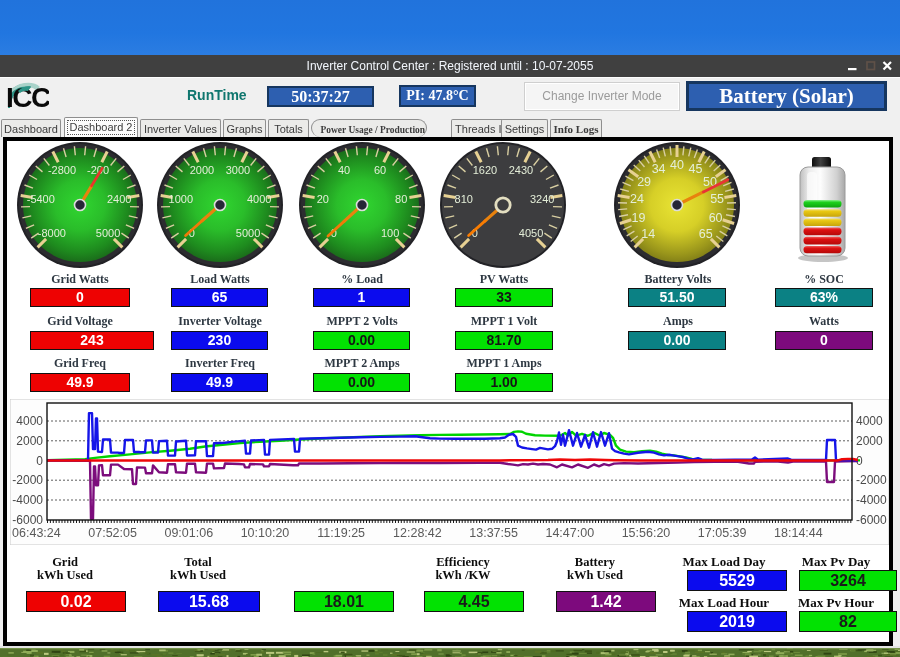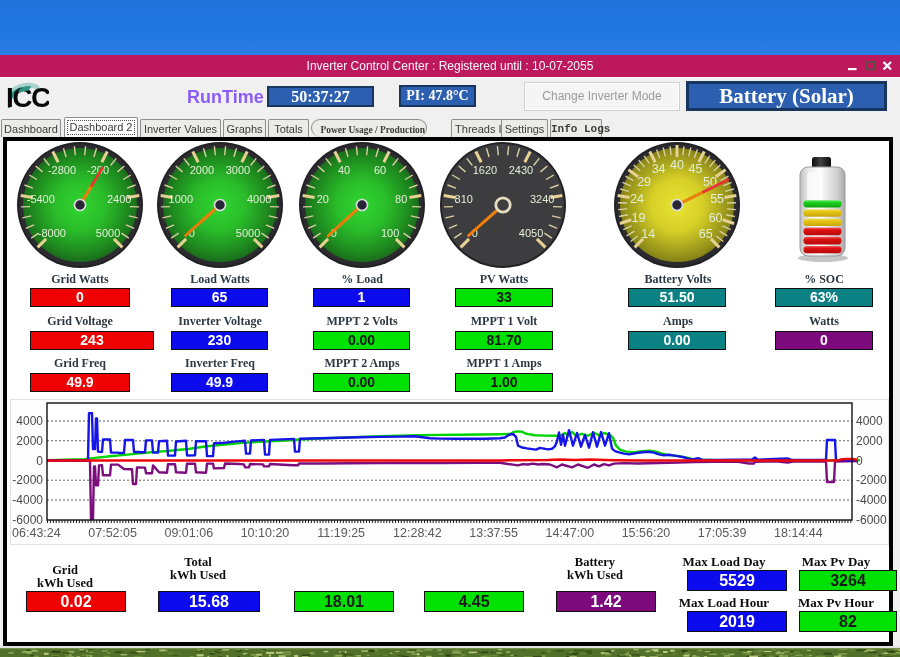--- a/index.html
+++ b/index.html
@@ -3,32 +3,32 @@
 <meta charset="utf-8">
 <style>
 * { margin:0; padding:0; box-sizing:border-box; }
 html,body { width:900px; height:657px; overflow:hidden; font-family:"Liberation Sans",sans-serif; }
 #stage { position:relative; width:900px; height:657px; background:#f0f0f0; }
 .abs { position:absolute; }
 
 
 #desktop { left:0; top:0; width:900px; height:55px;
   background:linear-gradient(180deg,#2173dc 0%,#2176e0 60%,#2b7de2 100%); }
-#titlebar { left:0; top:55px; width:900px; height:22px; background:#be185d;
+#titlebar { left:0; top:55px; width:900px; height:22px; background:#404040;
   color:#f2f6fc; font-size:12px; text-align:center; line-height:22px; }
 #winbtns { height:22px; }
 #toolbar { left:0; top:77px; width:900px; height:41px; background:#f0f0f0;
   border-top:1px solid #fdfdfd; }
 
 
 #logo { left:5px; top:81px; }
 #stopbtn { left:53px; top:82px; width:104px; height:28px; background:#00f600;
   border:1px solid #a8dca8; box-shadow:inset 0 0 0 2px #fff;
   color:#0a3d0a; font-size:11px; text-align:center; line-height:25px; }
-#runtime { left:187px; top:87px; font-size:18px; font-weight:bold; color:#8b5cf6; white-space:nowrap; }
+#runtime { left:187px; top:87px; font-size:14px; font-weight:bold; color:#0f766e; white-space:nowrap; }
 .bluebox { background:#2d5fb0; border:2px solid #16365f; color:#fff;
   font-family:"Liberation Serif",serif; font-weight:bold; text-align:center; }
 #clock { left:267px; top:86px; width:107px; height:21px; font-size:16px; line-height:17px; }
 #pibox { left:399px; top:85px; width:77px; height:22px; font-size:14px; line-height:18px; }
 #chgbtn { left:524px; top:82px; width:156px; height:29px; background:#f5f5f5;
   border:1px solid #cfcfcf; box-shadow:0 0 0 1px #fff inset; color:#9b9b9b;
   font-size:12px; text-align:center; line-height:27px; }
 #batsolar { left:686px; top:81px; width:201px; height:30px; font-size:21px; line-height:24px; border-width:3px; }
 
 
@@ -95,21 +95,21 @@
 
   <div class="abs" id="tabbar"></div>
   <div class="tab" style="left:1px; width:60px;">Dashboard</div>
   <div class="tab sel" style="left:64px; width:74px;"><span class="dot"></span>Dashboard 2</div>
   <div class="tab" style="left:140px; width:81px;">Inverter Values</div>
   <div class="tab" style="left:223px; width:43px;">Graphs</div>
   <div class="tab" style="left:268px; width:41px;">Totals</div>
   <div class="tab serif" style="left:311px; width:116px;border-radius:9px;"><span style="display:inline-block; transform:scaleX(0.86); transform-origin:center;">Power Usage / Production</span></div>
   <div class="tab" style="left:451px; width:70px;">Threads Info</div>
   <div class="tab" style="left:501px; width:47px;">Settings</div>
-  <div class="tab serif" style="left:550px; width:52px;font-family:Liberation Mono, monospace;">Info Logs</div>
+  <div class="tab serif" style="left:550px; width:52px;">Info Logs</div>
 
   <div class="abs" id="content"></div>
   <div class="abs" id="botedge"></div>
   <div class="abs" id="grass">
       <svg width="900" height="11" viewBox="0 0 900 11" style="display:block">
 <rect x="0" y="0" width="900" height="11" fill="#51702a"></rect>
 <rect x="573.1" y="0.3" width="3.9" height="1.1" fill="#4e6c22"></rect>
 <rect x="606.7" y="8.9" width="2.6" height="1.4" fill="#3d5618"></rect>
 <rect x="81.4" y="2.3" width="6.2" height="1.6" fill="#b9c87e"></rect>
 <rect x="375.0" y="4.5" width="3.9" height="2.0" fill="#5d7c2e"></rect>
@@ -894,22 +894,23 @@
 <text x="788.4" y="138" text-anchor="middle" font-size="12.5" fill="#5a5a5a">18:14:44</text>
 <line x1="37" y1="122.5" x2="842" y2="122.5" stroke="#1a1a1a" stroke-width="3" stroke-dasharray="1 1.9"></line>
 <polyline points="37.0,61.2 75.0,60.2 85.0,58.9 100.0,57.3 120.0,55.4 140.0,53.4 160.0,51.8 180.0,49.8 195.0,47.5 205.0,46.5 230.0,44.1 250.0,42.7 270.0,41.7 290.0,40.5 310.0,39.5 330.0,38.7 350.0,37.9 370.0,37.2 390.0,36.7 410.0,36.2 430.0,35.9 450.0,35.7 470.0,35.5 490.0,35.2 500.0,35.0 504.0,32.9 508.0,32.4 512.0,32.7 516.0,34.8 525.0,36.2 535.0,36.6 550.0,36.7 555.0,34.0 558.0,36.6 562.0,32.9 566.0,36.6 572.0,34.8 578.0,36.8 584.0,33.7 590.0,36.8 594.0,34.0 600.0,35.8 603.0,38.8 606.0,46.7 610.0,50.6 616.0,52.6 624.0,53.1 632.0,52.1 640.0,51.6 646.0,52.6 652.0,54.6 658.0,56.0 664.0,56.4 670.0,57.4 676.0,58.5 682.0,59.9 690.0,60.6 702.0,61.0 720.0,61.2 750.0,61.3 790.0,61.4 850.0,61.4" fill="none" stroke="#00d400" stroke-width="2.4" stroke-linejoin="round"></polyline>
 <polyline points="37.0,61.6 74.0,61.7 80.0,61.7 81.0,119.8 83.0,119.8 84.0,67.4 85.0,67.4 86.0,86.4 88.0,86.4 89.0,66.4 92.0,66.2 93.0,76.3 100.0,76.3 101.0,65.6 108.0,65.6 114.0,70.0 122.0,70.2 123.0,85.0 126.0,85.0 127.0,68.4 135.0,68.6 136.0,74.3 142.0,74.3 143.0,66.4 149.0,73.2 157.0,73.7 158.0,65.1 165.0,65.2 166.0,73.3 176.0,73.7 177.0,64.6 185.0,64.7 186.0,73.3 196.0,73.7 197.0,64.6 203.0,64.6 204.0,69.4 214.0,69.0 215.0,64.5 229.0,65.0 234.0,65.4 235.0,68.4 239.0,68.4 240.0,65.0 253.0,65.4 254.0,67.4 259.0,67.4 260.0,65.0 283.0,66.2 288.0,66.3 289.0,64.5 310.0,64.5 340.0,64.3 370.0,64.1 390.0,64.0 430.0,64.0 470.0,63.8 490.0,63.8 498.0,65.0 503.0,65.6 508.0,66.4 513.0,65.1 518.0,65.5 523.0,64.6 528.0,65.5 533.0,65.0 540.0,65.5 547.0,68.3 552.0,65.5 562.0,68.4 568.0,65.5 578.0,68.8 584.0,65.5 589.0,67.3 594.0,65.1 599.0,66.4 604.0,64.6 614.0,64.1 628.0,64.5 638.0,64.3 648.0,64.0 668.0,63.6 684.0,63.0 705.0,62.7 728.0,62.8 739.0,64.5 744.0,64.5 745.0,62.7 768.0,62.6 778.0,63.5 783.0,62.6 805.0,62.5 816.0,62.5 817.0,83.0 824.0,83.0 825.0,62.5 835.0,62.3 848.0,62.1" fill="none" stroke="#7c0d7c" stroke-width="2.4" stroke-linejoin="round"></polyline>
 <polyline points="37.0,61.3 75.0,61.2 78.0,61.2 79.0,14.1 82.0,14.1 83.0,50.1 85.0,50.1 86.0,19.5 87.0,19.5 88.0,52.6 92.0,53.0 93.0,40.5 100.0,40.5 101.0,53.6 108.0,53.6 109.0,54.0 114.0,54.0 115.0,41.0 123.0,41.0 124.0,53.0 129.0,53.0 130.0,53.2 135.0,53.2 136.0,41.4 142.0,41.4 143.0,53.6 148.0,53.6 149.0,42.1 157.0,41.8 158.0,56.6 165.0,56.6 166.0,42.5 176.0,41.8 177.0,56.5 185.0,56.4 186.0,42.2 196.0,42.2 197.0,57.1 203.0,57.1 204.0,44.3 215.0,43.7 222.0,42.9 230.0,42.1 235.0,41.8 236.0,54.6 240.0,54.6 241.0,41.5 254.0,40.9 255.0,55.6 259.0,55.6 260.0,40.9 272.0,40.4 284.0,39.9 285.0,52.6 289.0,52.6 290.0,39.8 310.0,39.3 330.0,38.8 350.0,38.3 370.0,37.9 390.0,37.6 405.0,37.3 420.0,39.2 430.0,39.6 445.0,39.8 460.0,39.8 475.0,39.7 490.0,39.3 495.0,38.5 499.0,35.8 503.0,35.0 506.0,37.8 508.0,46.7 512.0,48.5 517.0,49.4 522.0,50.1 526.0,50.6 530.0,48.9 534.0,49.6 538.0,50.4 542.0,49.8 545.0,47.2 547.0,42.2 549.0,33.4 551.0,45.7 553.0,35.8 555.0,46.7 559.0,31.1 563.0,46.7 567.0,34.0 571.0,47.7 575.0,36.0 579.0,48.7 583.0,33.2 587.0,47.7 591.0,33.1 595.0,46.7 599.0,34.2 602.0,49.6 605.0,52.1 609.0,53.4 614.0,54.6 619.0,55.4 628.0,53.8 638.0,52.8 644.0,53.6 649.0,55.4 654.0,56.4 659.0,55.8 664.0,56.6 669.0,57.4 674.0,58.3 678.0,59.7 683.0,60.4 688.0,59.1 692.0,60.6 705.0,60.9 725.0,60.7 742.0,60.5 745.0,58.4 748.0,60.6 778.0,59.5 781.0,60.7 805.0,60.9 816.0,60.9 817.0,41.0 825.0,41.0 826.0,61.1 835.0,61.2 848.0,61.3" fill="none" stroke="#1515e8" stroke-width="2.4" stroke-linejoin="round"></polyline>
 <polyline points="37.0,61.5 90.0,61.6 140.0,61.4 190.0,61.6 250.0,61.4 310.0,61.6 370.0,61.4 430.0,61.6 490.0,61.4 538.0,61.1 550.0,60.6 565.0,60.9 580.0,60.6 595.0,60.9 605.0,61.2 630.0,61.4 670.0,61.4 710.0,61.4 750.0,61.4 790.0,61.4 828.0,61.4 832.0,60.2 838.0,60.0 843.0,60.1 848.0,60.9" fill="none" stroke="#ee0808" stroke-width="2.5" stroke-linejoin="round"></polyline>
 <rect x="37" y="4" width="805" height="117" fill="none" stroke="#111" stroke-width="1.4"></rect>
 </svg>
 </div>
 
-  <div class="abs blab" style="left:15px;  top:556px; width:100px;margin-top:8px;">Grid<br>kWh Used</div>
+  <div class="abs blab" style="left:15px;  top:556px; width:100px;">Grid<br>kWh Used</div>
   <div class="abs blab" style="left:147px; top:556px; width:102px;">Total<br>kWh Used</div>
+  <div class="abs blab" style="left:413px; top:556px; width:100px;">Efficiency<br>kWh /KW</div>
   <div class="abs blab" style="left:545px; top:556px; width:100px;">Battery<br>kWh Used</div>
 
   <div class="bbox vred" style="left:15px;  top:591px; width:100px;">0.02</div>
   <div class="bbox vblue" style="left:147px; top:591px; width:102px;">15.68</div>
   <div class="bbox vgreen" style="left:283px; top:591px; width:100px;">18.01</div>
   <div class="bbox vgreen" style="left:413px; top:591px; width:100px;">4.45</div>
   <div class="bbox vpurple" style="left:545px; top:591px; width:100px;">1.42</div>
 
   <div class="abs blab" style="left:672px; top:555px; width:104px; font-size:13px;">Max Load Day</div>
   <div class="abs blab" style="left:786px; top:555px; width:100px; font-size:13px;">Max Pv Day</div>

